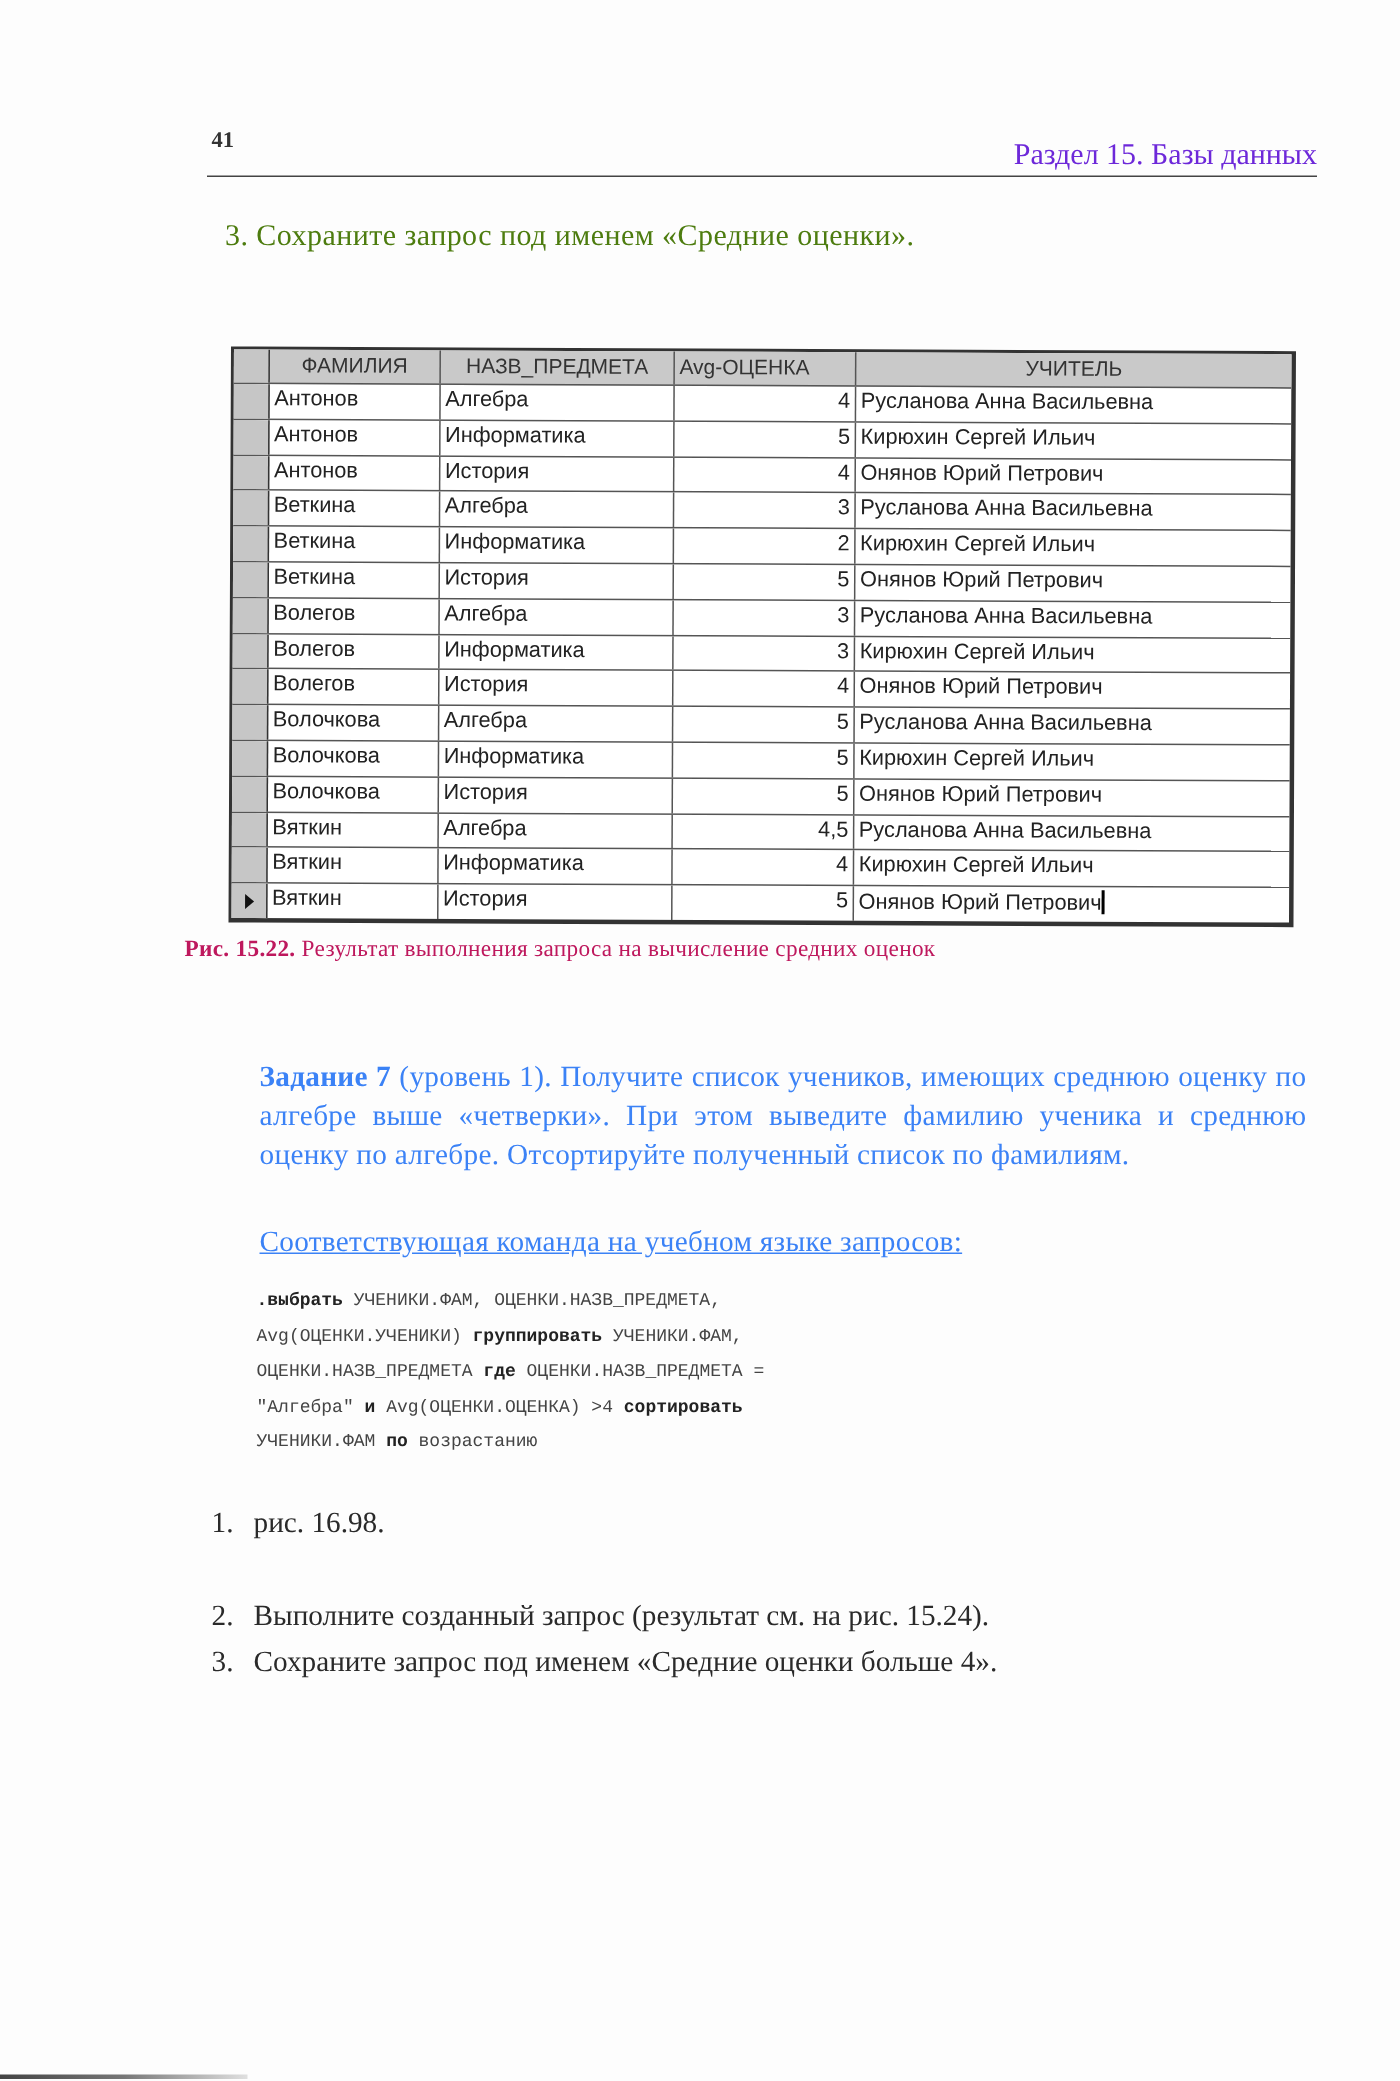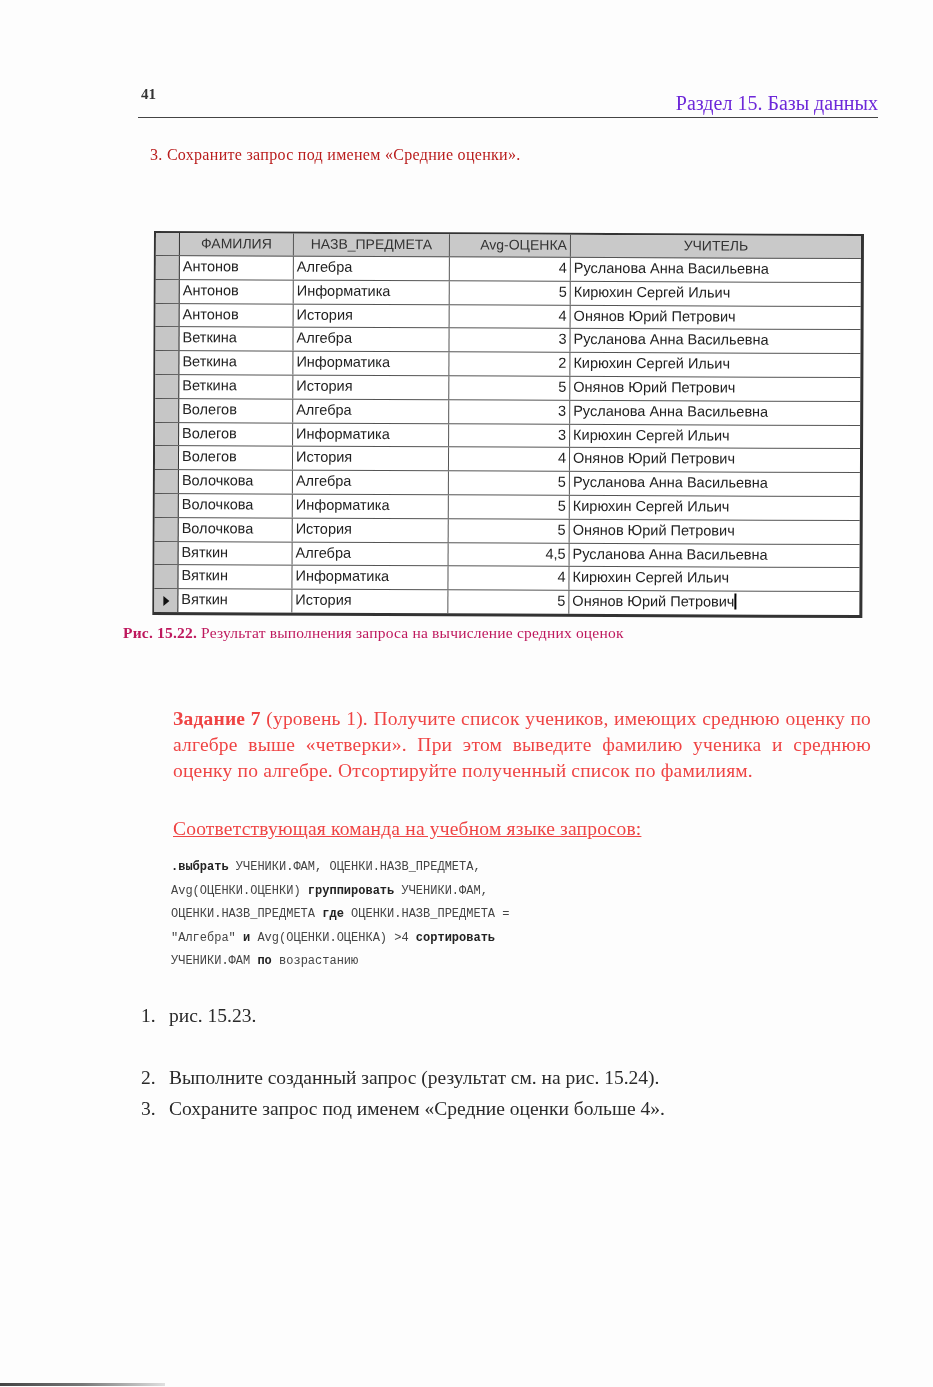--- a/index.html
+++ b/index.html
@@ -14,21 +14,21 @@
     }
     .running-head {
       position: absolute; right: 55px; top: 92px;
       font-size: 20px; color: #6d28d9;
     }
     .head-rule {
       position: absolute; left: 138px; top: 117px; width: 740px; height: 0;
       border-top: 1.6px solid #444;
     }
     .step-line {
-      position: absolute; font-size: 16px; letter-spacing: 0.3px; color: #b91c1c;
+      position: absolute; font-size: 20px; letter-spacing: 0.3px; color: #4d7c0f;
     }
     
     .grid {
       position: absolute; left: 154px; top: 231px; width: 705px;
       border: 2px solid #333; border-right-width: 3px; border-bottom-width: 3px;
       background: #fff;
       font-family: "Liberation Sans", "DejaVu Sans", sans-serif;
       font-size: 14.5px; color: #222;
       transform: rotate(0.25deg); transform-origin: left top;
     }
@@ -43,21 +43,21 @@
     .c-avg { width: 121px; text-align: right; }
     .c-tch { flex: 1; }
     .grid-head .cell { text-align: center; color: #333; font-size: 14px; }
     .sel-arrow { width: 0; height: 0; border-top: 5px solid transparent; border-bottom: 5px solid transparent; border-left: 6px solid #111; }
     .caret { display: inline-block; width: 1.5px; height: 16px; background: #000; vertical-align: -3px; }
     .caption {
       position: absolute; left: 123px; top: 624px; font-size: 15.5px; color: #be185d; letter-spacing: 0.2px;
     }
     .caption b { font-weight: bold; }
     .para {
-      position: absolute; left: 131px; width: 740px; font-size: 19.5px; line-height: 26px; color: #ef4444;
+      position: absolute; left: 131px; width: 740px; font-size: 19.5px; line-height: 26px; color: #3b82f6;
       text-align: justify; letter-spacing: 0.2px;
     }
     .para .indent { padding-left: 42px; }
     .code {
       position: absolute; left: 171px; top: 856px; width: 660px;
       font-family: "Liberation Mono", "DejaVu Sans Mono", monospace;
       font-size: 12px; line-height: 23.5px; color: #444;
     }
     .code .kw { font-weight: bold; color: #222; }
     .list-item { position: absolute; left: 141px; width: 728px; font-size: 19.5px; line-height: 24px; color: #2a2a2a; }
@@ -76,21 +76,21 @@
 <div class="running-head">Раздел 15. Базы данных</div>
 <div class="head-rule"></div>
 
 <div class="step-line" style="left:150px; top:146px;">3. Сохраните запрос под именем «Средние оценки».</div>
 
 <div class="grid">
   <div class="grid-row grid-head">
     <div class="cell c-sel"></div>
     <div class="cell c-fam">ФАМИЛИЯ</div>
     <div class="cell c-sub">НАЗВ_ПРЕДМЕТА</div>
-    <div class="cell c-avg" style="text-align:right;">Avg-ОЦЕНКА</div>
+    <div class="cell c-avg" style="text-align:left;">Avg-ОЦЕНКА</div>
     <div class="cell c-tch">УЧИТЕЛЬ</div>
   </div>
   <div id="grid-body">
       <div class="grid-row">
         <div class="cell c-sel"></div>
         <div class="cell c-fam">Антонов</div>
         <div class="cell c-sub">Алгебра</div>
         <div class="cell c-avg">4</div>
         <div class="cell c-tch">Русланова Анна Васильевна</div>
       </div>
@@ -205,29 +205,29 @@
   <div class="indent" style="text-align:justify;">
     <b>Задание 7</b><span> (уровень 1). Получите список учеников, имеющих среднюю оценку по алгебре выше «четверки». При этом выведите фамилию ученика и среднюю оценку по алгебре. Отсортируйте полученный список по фамилиям.</span>
   </div>
 </div>
 <div class="para" style="top:816px;text-decoration:underline;">
   <div class="indent">Соответствующая команда на учебном языке запросов:</div>
 </div>
 
 <div class="code" id="code-block">
     <div><span class="kw" style="white-space: pre;">.выбрать</span><span style="white-space: pre;"> УЧЕНИКИ.ФАМ, ОЦЕНКИ.НАЗВ_ПРЕДМЕТА,</span></div>
-    <div><span style="white-space: pre;">Avg(ОЦЕНКИ.ОЦЕНКИ) </span><span class="kw" style="white-space: pre;">группировать</span><span style="white-space: pre;"> УЧЕНИКИ.ФАМ,</span></div>
+    <div><span style="white-space: pre;">Avg(ОЦЕНКИ.УЧЕНИКИ) </span><span class="kw" style="white-space: pre;">группировать</span><span style="white-space: pre;"> УЧЕНИКИ.ФАМ,</span></div>
     <div><span style="white-space: pre;">ОЦЕНКИ.НАЗВ_ПРЕДМЕТА </span><span class="kw" style="white-space: pre;">где</span><span style="white-space: pre;"> ОЦЕНКИ.НАЗВ_ПРЕДМЕТА =</span></div>
     <div><span style="white-space: pre;">"Алгебра" </span><span class="kw" style="white-space: pre;">и</span><span style="white-space: pre;"> Avg(ОЦЕНКИ.ОЦЕНКА) &gt;4 </span><span class="kw" style="white-space: pre;">сортировать</span></div>
     <div><span style="white-space: pre; text-align: center;">УЧЕНИКИ.ФАМ </span><span class="kw" style="white-space: pre;">по</span><span style="white-space: pre;"> возрастанию</span></div>
   </div>
 
 <div class="list-item" style="top:1004px;">
   <span class="num">1.</span>
-  <span class="txt">рис. 15.23.</span>
+  <span class="txt">рис. 16.98.</span>
 </div>
 <div class="list-item" style="top:1066px;">
   <span class="num">2.</span>
   <span class="txt">Выполните созданный запрос (результат см. на рис. 15.24).</span>
 </div>
 <div class="list-item" style="top:1097px;">
   <span class="num">3.</span>
   <span class="txt">Сохраните запрос под именем «Средние оценки больше 4».</span>
 </div>
 

